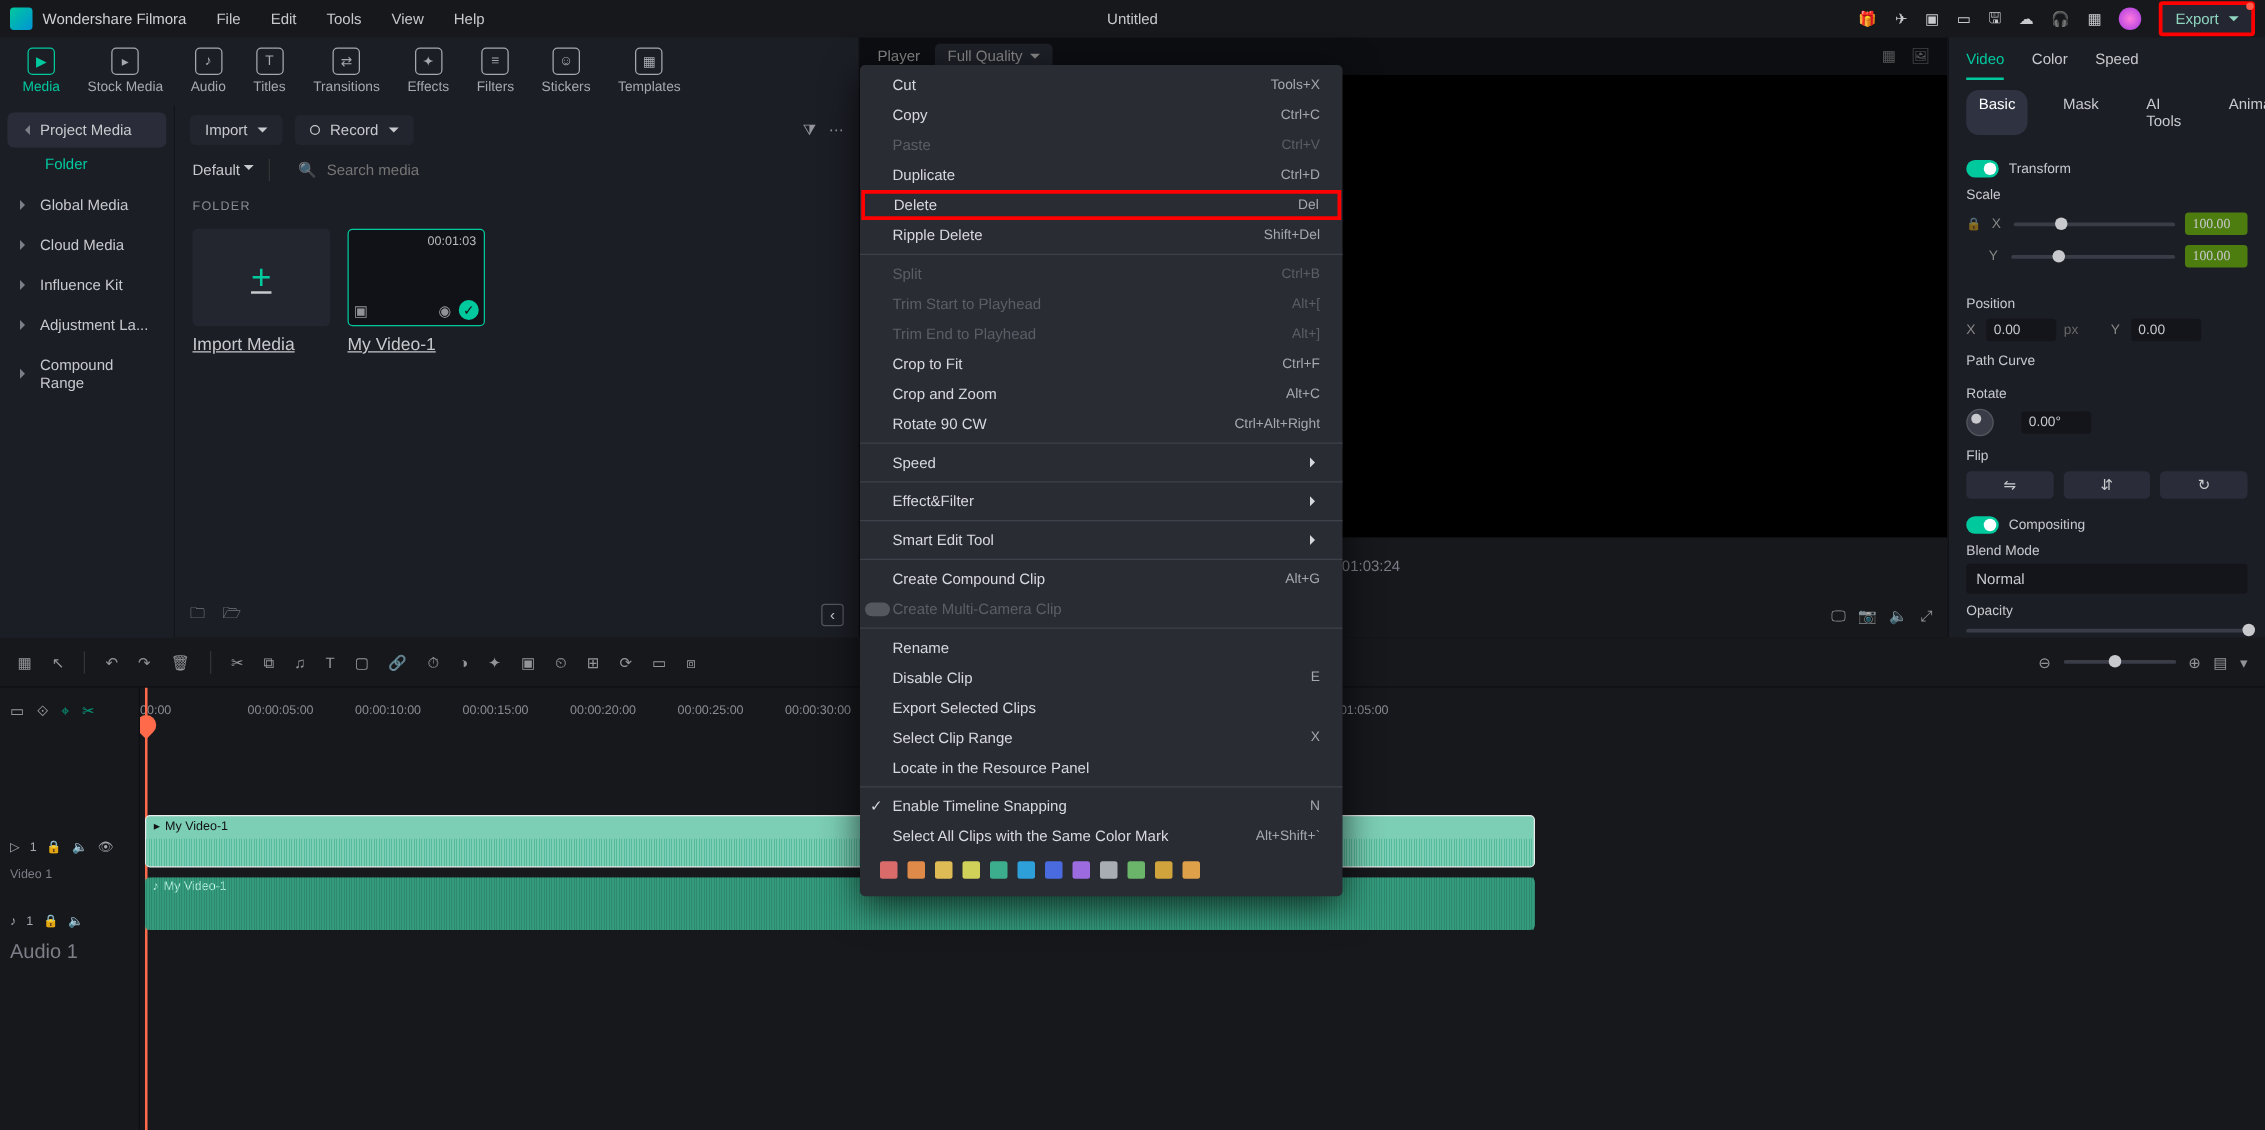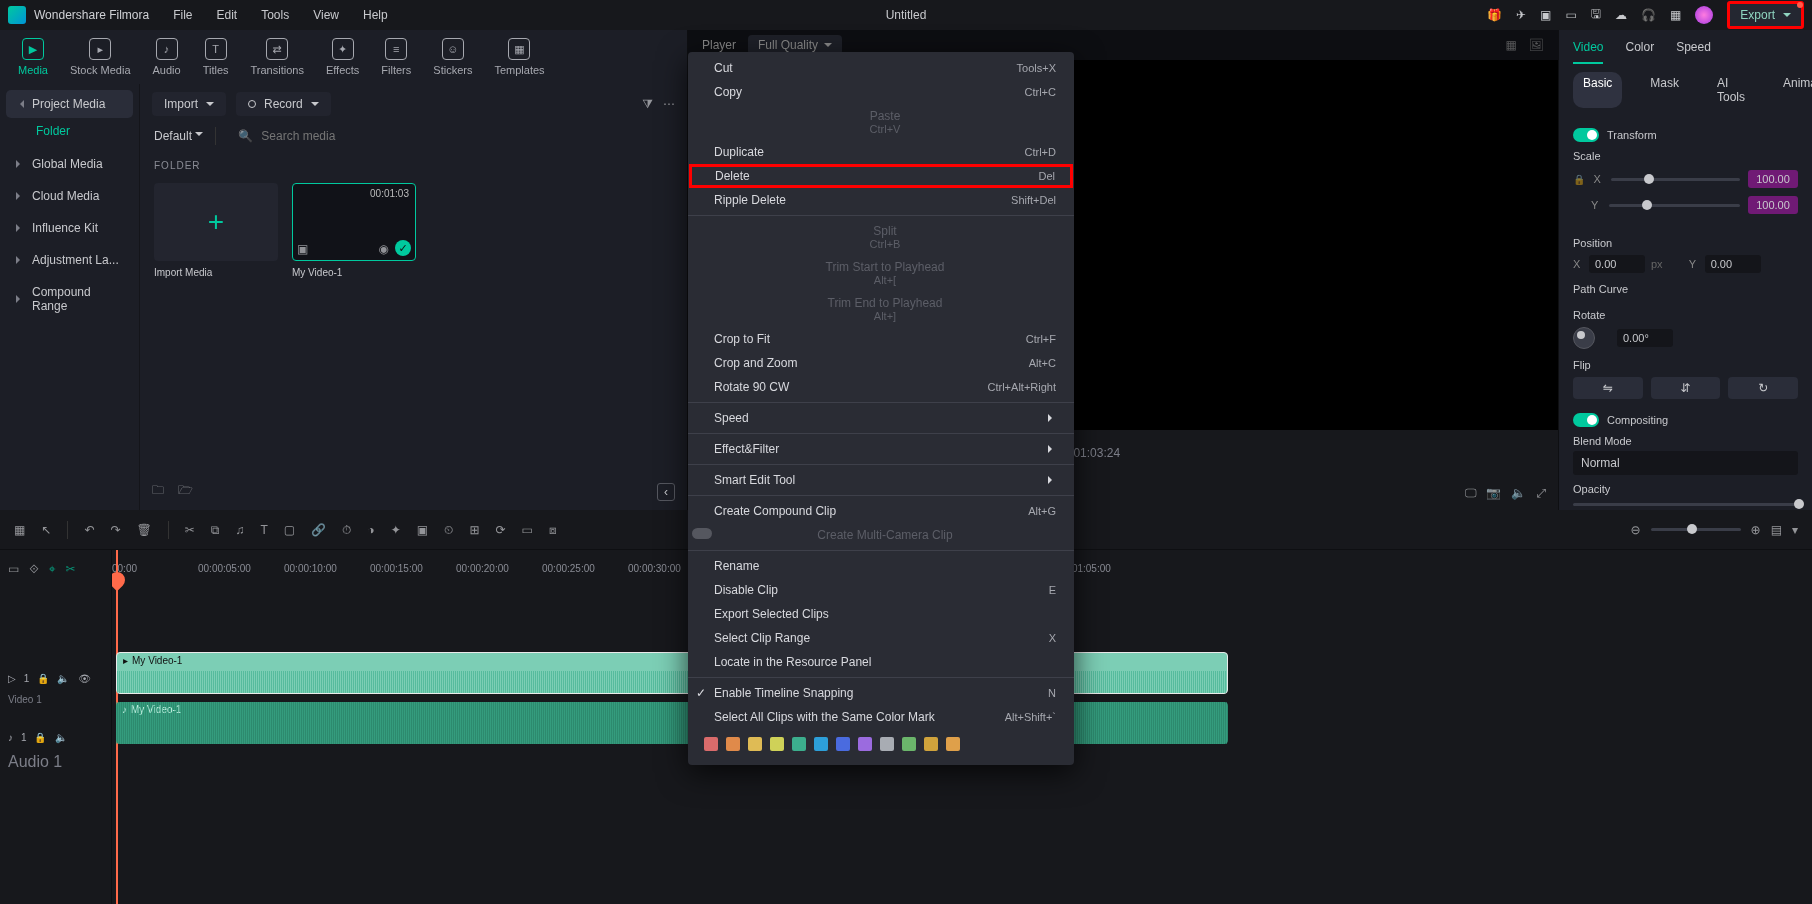--- a/index.html
+++ b/index.html
@@ -37,28 +37,28 @@
 
 .media-area{ flex:1; display:flex; flex-direction:column; }
 .media-toolbar{ display:flex; align-items:center; gap:10px; padding:8px 12px;}
 .pill{ background:#22242e; border-radius:4px; padding:5px 12px; display:flex; align-items:center; gap:8px;}
 .search-wrap{ display:flex; align-items:center; gap:8px; padding:5px 10px; background:transparent; flex:1;}
 .search-input{ background:transparent; border:none; outline:none; color:#a3a3a3; font-size:12px; width:100%;}
 .divider-v{width:1px;height:18px;background:#333;}
 .sort-row{ display:flex; align-items:center; gap:12px; padding:0 14px 6px;}
 .folder-label{ font-size:10px; letter-spacing:1px; color:#8a8c95; padding:6px 14px;}
 .thumbs{ display:flex; gap:14px; padding:6px 14px;}
-.thumb{ width:124px; }
+.thumb{ width:110px;text-decoration:underline; }
 .thumb-box{ height:78px; background:#111218; border-radius:4px; position:relative; display:flex;align-items:center;justify-content:center;}
 .thumb-box.import{background:#23252f;}
 .plus{ font-size:28px; color:#00c99e; font-weight:300;}
 .thumb.selected .thumb-box{ border:1.5px solid #00c99e;}
 .thumb-dur{ position:absolute; top:4px; right:6px; font-size:10px; color:#bbb;}
 .thumb-check{position:absolute;bottom:4px;right:4px;width:16px;height:16px;border-radius:50%;background:#00c99e;display:flex;align-items:center;justify-content:center;color:#111;font-size:11px;}
-.thumb-label{ margin-top:6px; font-size:10px; color:#c8c9cd;}
+.thumb-label{ margin-top:6px; font-size:14px; color:#c8c9cd;}
 .left-bottom{ margin-top:auto; display:flex; align-items:center; gap:14px; padding:8px 12px;}
 .left-bottom .spacer{flex:1;}
 .sq-btn{width:18px;height:18px;border:1px solid #55575f;border-radius:3px;}
 
 
 .centerpanel{ flex:1; background:#0d0e12; display:flex; flex-direction:column; }
 .preview-top{ height:30px; display:flex; align-items:center; gap:12px; padding:6px 14px; color:#888;}
 .preview-top .pillq{background:#1e2028;border-radius:4px;padding:3px 10px;display:flex;align-items:center;gap:6px;}
 .preview-area{ flex:1; background:#000;}
 .preview-ctl{ height:46px; display:flex; align-items:center; padding:0 12px; gap:10px; background:#17181c; position:relative;}
@@ -77,21 +77,21 @@
 .prop-section{ padding:6px 14px;}
 .toggle-row{ display:flex; align-items:center; gap:8px; margin:6px 0;}
 .toggle{ width:26px; height:14px; background:#00c99e; border-radius:7px; position:relative;}
 .toggle.off{background:#3a3d48;}
 .toggle .dot{ width:10px; height:10px; background:#fff; border-radius:50%; position:absolute; top:2px; right:2px;}
 .toggle.off .dot{left:2px;right:auto;}
 .prop-label{ font-size:11px; color:#c8c9cd;}
 .slider-row{ display:flex; align-items:center; gap:8px; margin:8px 0;}
 .slider-track{ flex:1; height:3px; background:#3a3d48; border-radius:2px; position:relative;}
 .slider-thumb{ width:10px; height:10px; background:#c8c9cd; border-radius:50%; position:absolute; top:-4px; left:25%;}
-.slider-val{ width:50px; background:#701a75; border-radius:3px; padding:3px 6px; font-size:11px; text-align:center;}
+.slider-val{ width:50px; background:#4d7c0f; border-radius:3px; padding:3px 6px; font-size:11px; text-align:left;font-family:Liberation Serif, serif;}
 .axis-label{width:10px;color:#888;font-size:11px;}
 .pos-row{display:flex;align-items:center;gap:6px;margin:6px 0;}
 .pos-in{background:#14151a;border-radius:3px;padding:3px 6px;font-size:11px;width:56px;}
 .unit{color:#666;font-size:11px;}
 .rotate-dial{width:22px;height:22px;border-radius:50%;background:#3a3d48;border:1px solid #55575f;display:inline-flex;align-items:center;justify-content:center;}
 .rotate-dial .d{width:8px;height:8px;border-radius:50%;background:#c8c9cd;margin-left:-6px;margin-top:-6px;}
 .flip-row{display:flex;gap:8px;margin:6px 0;}
 .flip-btn{flex:1;background:#2a2d39;border-radius:4px;height:22px;display:flex;align-items:center;justify-content:center;}
 .select-box{background:#14151a;border-radius:3px;padding:5px 8px;margin:4px 0;}
 
@@ -117,21 +117,21 @@
 .clip.video{background:#7cceb5;width:1112px;border:1.5px solid #eaeaea;}
 .clip.audio{background:#2d8a6e;width:1112px;}
 .clip-label{position:absolute;top:2px;left:6px;font-size:10px;color:#111;display:flex;align-items:center;gap:4px;}
 .clip.audio .clip-label{color:#d0f7ea;}
 .wave{position:absolute;bottom:0;left:0;right:0;height:22px;background:repeating-linear-gradient(90deg,#3cae8d 0,#3cae8d 1px,transparent 1px,transparent 2px);opacity:.6;}
 .clip.audio .wave{height:42px;opacity:.5;}
 
 
 .ctxmenu{ position:absolute; left:688px; top:52px; width:386px; background:#2a2c34; border-radius:4px; box-shadow:0 8px 30px rgba(0,0,0,.7); padding:4px 0; z-index:100;}
 .ctx-row{display:flex;align-items:center;justify-content:space-between;padding:5px 18px 5px 26px;font-size:12px;color:#d8d9de;cursor:pointer;position:relative;}
-.ctx-row.disabled{color:#5c5e67;cursor:default;flex-direction:column;}
+.ctx-row.disabled{color:#5c5e67;cursor:default;}
 .ctx-row.highlight{border:3px solid #ff0000;margin:0 1px;padding:2px 15px 2px 23px;}
 .ctx-sep{height:1px;background:#3e404a;margin:3px 0;}
 .ctx-sc{color:#a6a8af;font-size:11px;}
 .ctx-row.disabled .ctx-sc{color:#5c5e67;}
 .ctx-arrow{border:4px solid transparent;border-left-color:#d8d9de;}
 .ctx-check::before{content:"✓";position:absolute;left:8px;color:#d8d9de;}
 .ctx-tog{width:20px;height:11px;border-radius:6px;background:#55575f;position:absolute;left:4px;}
 .color-marks{display:flex;gap:8px;padding:8px 16px 10px;}
 .cm{width:14px;height:14px;border-radius:2px;}
 

